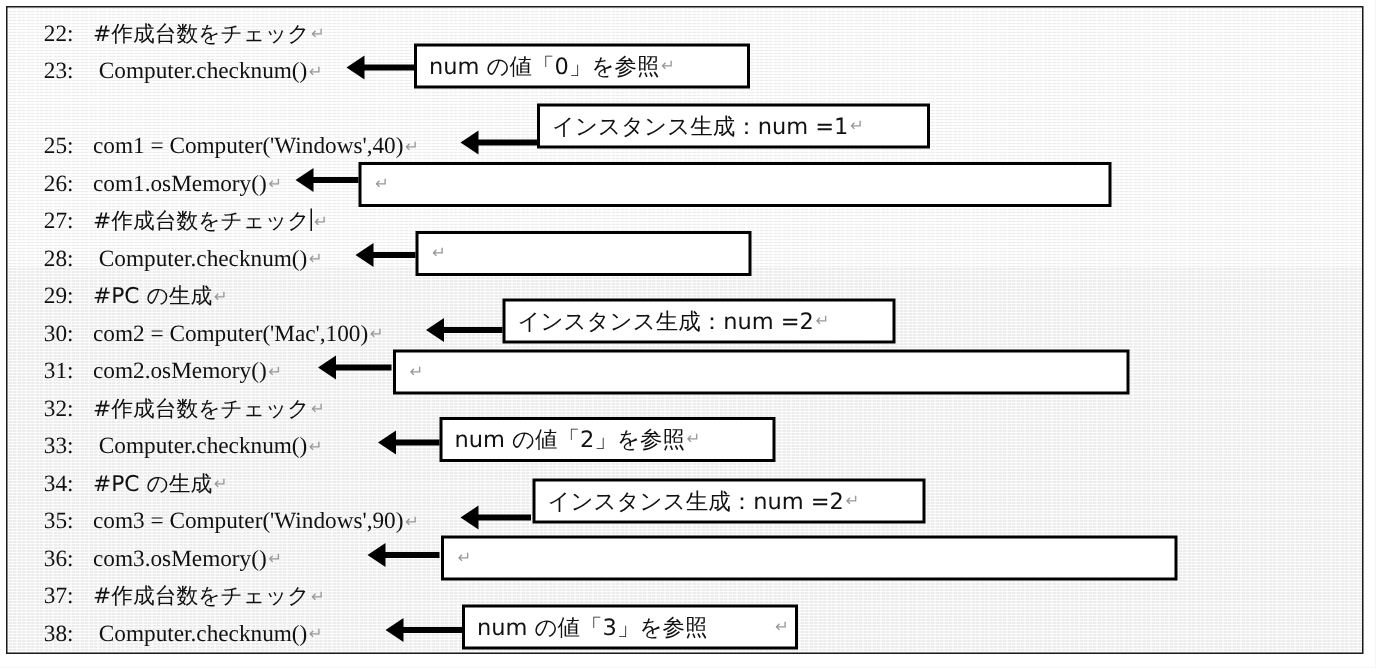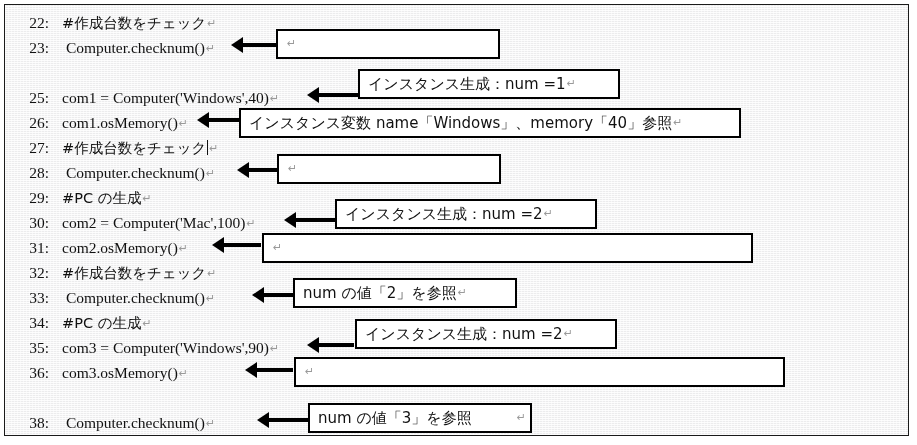--- a/index.html
+++ b/index.html
@@ -136,46 +136,49 @@
     </div>
     <div class="code-line" style="top:306px;">
       <span class="ln">34:</span><span class="code-txt jp">#PC の生成</span><span class="cr">↵</span>
     </div>
     <div class="code-line" style="top:331px;">
       <span class="ln">35:</span><span class="code-txt">com3 = Computer('Windows',90)</span><span class="cr">↵</span>
     </div>
     <div class="code-line" style="top:356px;">
       <span class="ln">36:</span><span class="code-txt">com3.osMemory()</span><span class="cr">↵</span>
     </div>
+    <div class="code-line" style="top:381px;">
+      <span class="ln">37:</span><span class="code-txt jp">#作成台数をチェック</span><span class="cr">↵</span>
+    </div>
     <div class="code-line" style="top:406px;">
       <span class="ln">38:</span><span class="code-txt"> Computer.checknum()</span><span class="cr">↵</span>
     </div>
 
     <div class="arrow" style="left:237px;top:38px;width:35px;"></div>
     <div class="arrow" style="left:313px;top:88px;width:40px;"></div>
     <div class="arrow" style="left:203px;top:113px;width:32px;"></div>
     <div class="arrow" style="left:243px;top:163px;width:32px;"></div>
     <div class="arrow" style="left:290px;top:213px;width:42px;"></div>
     <div class="arrow" style="left:218px;top:238px;width:38px;"></div>
     <div class="arrow" style="left:258px;top:288px;width:34px;"></div>
     <div class="arrow" style="left:313px;top:338px;width:36px;"></div>
     <div class="arrow" style="left:251px;top:363px;width:37px;"></div>
     <div class="arrow" style="left:263px;top:413px;width:44px;"></div>
 
     <div class="callout" style="left:271px;top:24px;width:224px;">
+      <span class="jp">num の値「0」を参照</span>
         <span class="cr">↵</span>
     </div>
 
     <div class="callout" style="left:353px;top:64px;width:262px;">
       <span class="jp">インスタンス生成：num =1</span>
         <span class="cr">↵</span>
     </div>
 
     <div class="callout" style="left:234px;top:103px;width:502px;">
-      <span class="jp">インスタンス変数 name「Windows」、memory「40」参照</span>
         <span class="cr">↵</span>
     </div>
 
     <div class="callout" style="left:272px;top:149px;width:224px;">
         <span class="cr">↵</span>
     </div>
 
     <div class="callout" style="left:330px;top:194px;width:262px;">
       <span class="jp">インスタンス生成：num =2</span>
         <span class="cr">↵</span>

